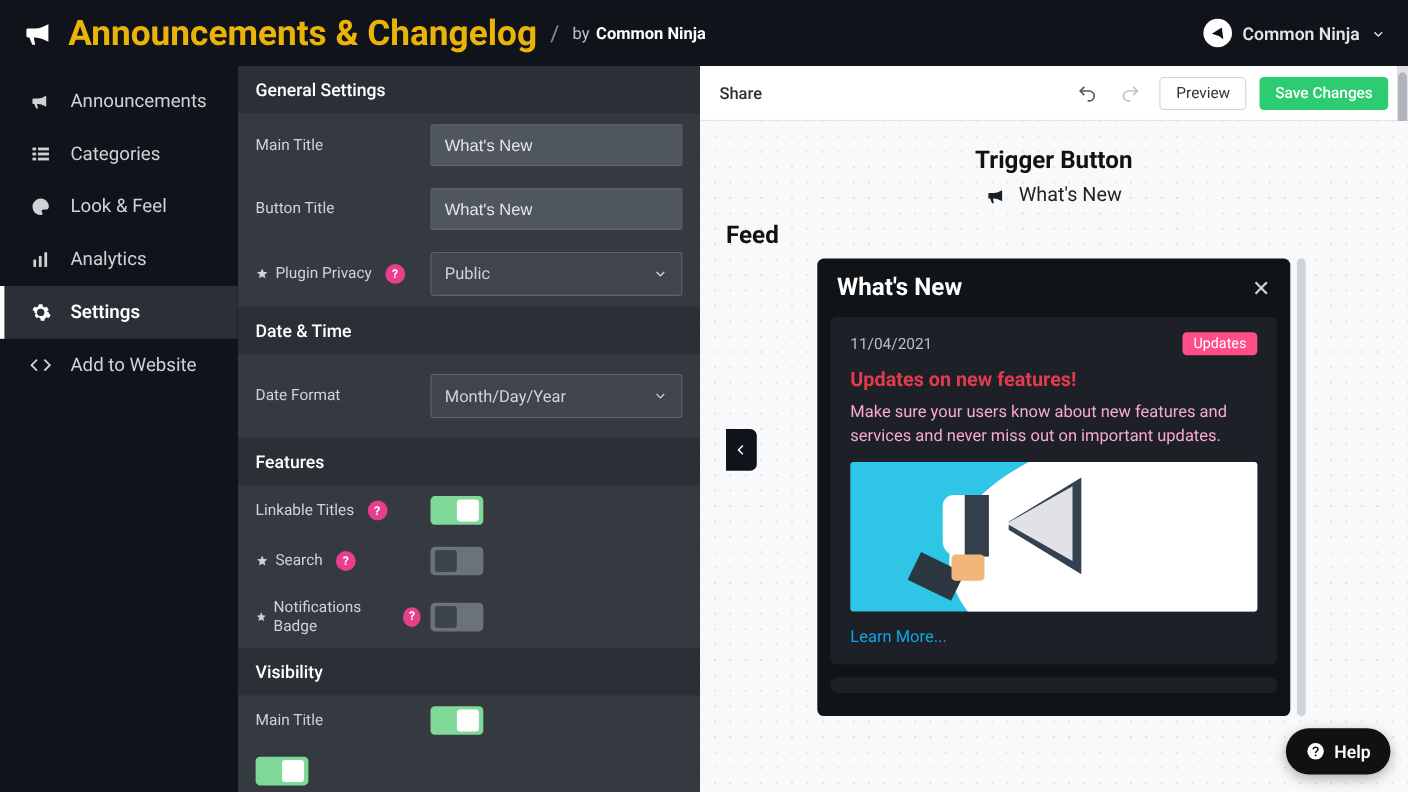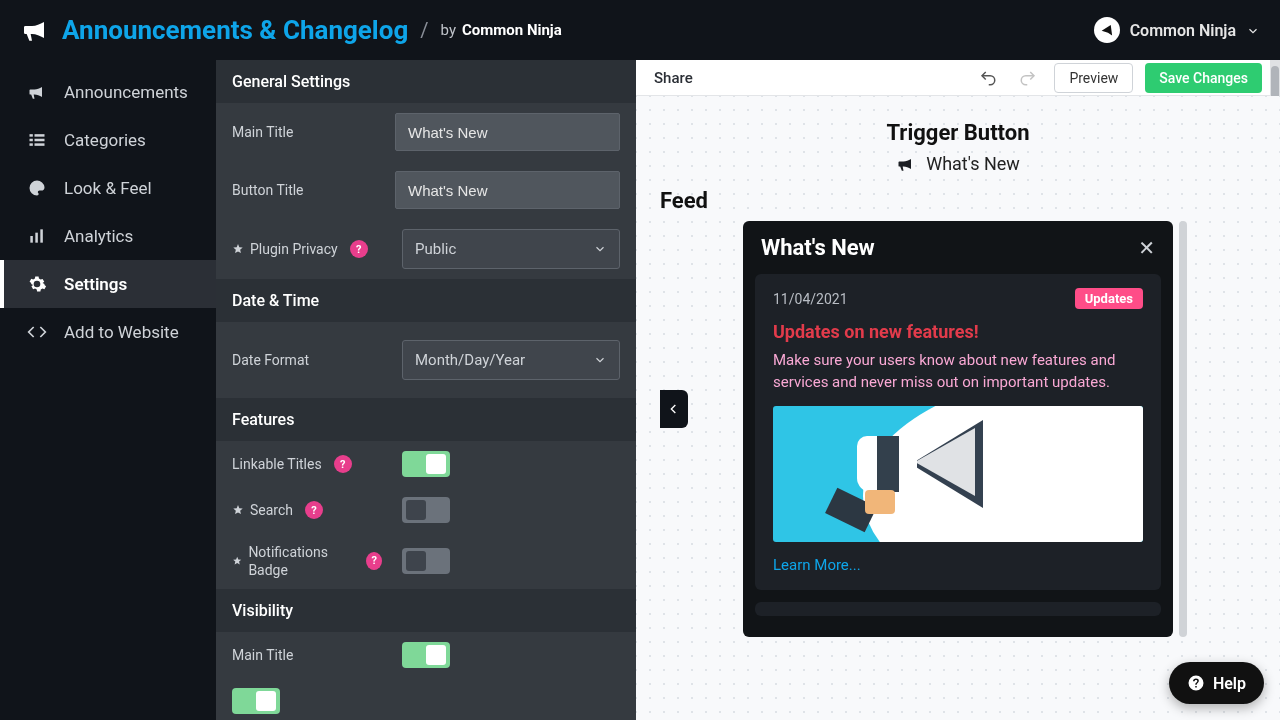--- a/index.html
+++ b/index.html
@@ -1,57 +1,57 @@
 <!DOCTYPE html>
 <html><head>
 <meta charset="utf-8">
 <style>
   * { box-sizing: border-box; margin: 0; padding: 0; }
   html, body { width: 1280px; height: 720px; overflow: hidden; font-family: -apple-system, "Segoe UI", Roboto, Arial, sans-serif; background: #10141a; color: #e6e6e6; }
   
   .topbar { height: 60px; background: #10141a; display: flex; align-items: center; padding: 0 20px; }
   .topbar .logo { display: flex; align-items: center; gap: 10px; }
-  .topbar .title { font-size: 26px; font-weight: 700; color: #0ea5e9; }
+  .topbar .title { font-size: 32px; font-weight: 700; color: #eab308; }
   .topbar .sep { margin: 0 12px; color: #8a8f98; font-size: 20px; }
   .topbar .by { color: #bfc3c9; font-size: 15px; }
   .topbar .brand { color: #fff; font-weight: 700; font-size: 15px; margin-left: 6px; }
   .topbar .spacer { flex: 1; }
   .topbar .user { display: flex; align-items: center; gap: 10px; cursor: pointer; }
   .avatar { width: 26px; height: 26px; border-radius: 50%; background: #fff; display: flex; align-items: center; justify-content: center; }
   .avatar svg { width: 14px; height: 14px; fill: #111; transform: rotate(-20deg); }
   .chev { width: 14px; height: 14px; }
   .chev svg { width: 14px; height: 14px; stroke: #e6e6e6; fill: none; stroke-width: 2; }
   
   .layout { display: flex; height: calc(720px - 60px); }
   .sidebar { width: 216px; background: #10141a; padding-top: 8px; }
   .side-item { display: flex; align-items: center; gap: 16px; height: 48px; padding: 0 22px; color: #cfd3d8; cursor: pointer; font-size: 17px; border-left: 4px solid transparent; }
   .side-item .ic { width: 22px; display: flex; justify-content: center; }
   .side-item.active { background: #2b2f36; color: #fff; border-left-color: #fff; font-weight: 600; }
   
   .panel { width: 420px; background: #353a40; overflow-y: auto; position: relative; }
   .panel::-webkit-scrollbar { width: 8px; }
   .panel::-webkit-scrollbar-thumb { background: #1f2329; border-radius: 4px; }
   .panel .section-header { background: #2b3036; padding: 12px 16px; font-size: 16px; color: #fff; font-weight: 500; }
-  .panel .row { display: flex; align-items: center; padding: 10px 16px; gap: 20px; }
+  .panel .row { display: flex; align-items: center; padding: 10px 16px; gap: 9px; }
   .panel .label { width: 150px; color: #cfd3d8; font-size: 14px; display: flex; align-items: center; gap: 6px; }
   .label .star { width: 12px; height: 12px; }
   .help-dot { width: 18px; height: 18px; border-radius: 50%; background: #e83e8c; color: #fff; font-size: 11px; font-weight: 700; display: flex; align-items: center; justify-content: center; margin-left: 6px; }
   .input-text { flex: 1; height: 38px; background: #50565d; border: 1px solid #5d636b; color: #e6e6e6; padding: 0 12px; border-radius: 2px; font-size: 15px; }
   .select { flex: 1; height: 40px; background: #40454c; border: 1px solid #5d636b; border-radius: 3px; color: #cfd3d8; display: flex; align-items: center; justify-content: space-between; padding: 0 12px; font-size: 15px; }
   .select .chev svg { stroke: #cfd3d8; }
   .toggle { width: 48px; height: 26px; border-radius: 4px; background: #6b727b; position: relative; cursor: pointer; }
   .toggle .knob { position: absolute; width: 20px; height: 20px; background: #3e444c; top: 3px; left: 4px; border-radius: 3px; transition: left .15s; }
   .toggle.on { background: #7fd898; }
   .toggle.on .knob { left: 24px; background: #fff; }
   
   .collapse-tab { position: absolute; top: 330px; left: 660px; width: 28px; height: 38px; background: #10141a; border-radius: 0 6px 6px 0; display: flex; align-items: center; justify-content: center; z-index: 5; }
   .collapse-tab svg { width: 16px; height: 16px; stroke: #fff; fill: none; stroke-width: 2; }
   
   .right { flex: 1; display: flex; flex-direction: column; background: #f5f6f7; position: relative; }
-  .right-top { height: 36px; background: #fff; display: flex; align-items: center; padding: 0 18px; gap: 12px; border-bottom: 1px solid #e3e5e8; }
+  .right-top { height: 50px; background: #fff; display: flex; align-items: center; padding: 0 18px; gap: 12px; border-bottom: 1px solid #e3e5e8; }
   .share { color: #2b2f36; font-size: 15px; font-weight: 500; }
   .right-top .spacer { flex: 1; }
   .icon-btn { width: 28px; height: 28px; display: flex; align-items: center; justify-content: center; color: #777; }
   .icon-btn.disabled { opacity: .35; }
   .btn { height: 30px; padding: 0 14px; border-radius: 4px; font-size: 14px; display: flex; align-items: center; cursor: pointer; }
   .btn.outline { border: 1px solid #cfd3d8; background: #fff; color: #333; align-items: center; }
   .btn.green { background: #2ecc71; color: #fff; font-weight: 500; }
   .canvas { flex: 1; position: relative; overflow-y: auto; background-color: #f8f9fb; background-image: radial-gradient(#dfe3e8 1px, transparent 1px); background-size: 14px 14px; background-position: 7px 7px; padding: 20px 24px 40px; }
   .canvas h2 { color: #111; font-size: 22px; font-weight: 700; margin: 4px 0 8px; }
   .canvas h2.center { text-align: center; }
@@ -61,21 +61,21 @@
   .feed-wrap { position: relative; margin: 0 auto; width: 430px; }
   .feed-scroll { position: absolute; right: -14px; top: 0; width: 8px; height: 416px; background: #d0d3d7; border-radius: 4px; }
   .feed-widget { background: #111417; border-radius: 6px; overflow: hidden; height: 416px; display: flex; flex-direction: column; }
   .feed-head { display: flex; align-items: center; justify-content: space-between; padding: 14px 18px; }
   .feed-head .ttl { font-size: 22px; font-weight: 700; color: #fff; }
   .feed-head .close { font-size: 20px; color: #cfd3d8; cursor: pointer; }
   .feed-body { padding: 0 12px 12px; overflow: hidden; flex: 1; }
   .card { background: #1d2127; border-radius: 6px; padding: 14px 18px 16px; }
   .card-top { display: flex; justify-content: space-between; align-items: center; }
   .card .date { color: #b8bdc4; font-size: 14px; }
-  .tag { background: #ff4d88; color: #fff; padding: 3px 10px; border-radius: 4px; font-size: 13px; font-weight: 700; }
+  .tag { background: #ff4d88; color: #fff; padding: 3px 10px; border-radius: 4px; font-size: 13px; font-weight: 400; }
   .card h3 { color: #e23b4b; font-size: 18px; font-weight: 700; margin: 12px 0 8px; }
   .card p { color: #f9a8d4; font-size: 15px; line-height: 1.45; }
   .card .img { height: 136px; margin-top: 12px; border-radius: 3px; background: #2fc5e6; position: relative; overflow: hidden; }
   .bubble { position: absolute; right: -240px; top: -40px; width: 520px; height: 260px; background: #fff; border-radius: 50%; }
   .bubble-tail { position: absolute; left: 188px; top: 62px; width: 0; height: 0; border-right: 80px solid #fff; border-top: 18px solid transparent; border-bottom: 30px solid transparent; transform: rotate(-8deg); }
   .mega { position: absolute; left: 60px; top: 20px; }
   .mega .hand { position: absolute; left: 32px; top: 64px; width: 30px; height: 24px; background: #f1b679; border-radius: 4px; }
   .mega .sleeve { position: absolute; left: -4px; top: 70px; width: 44px; height: 28px; background: #2c3742; transform: rotate(26deg); }
   .mega .body { position: absolute; left: 24px; top: 10px; width: 60px; height: 56px; background: #fff; border-radius: 10px 10px 14px 14px; }
   .mega .stripe { position: absolute; left: 44px; top: 10px; width: 22px; height: 56px; background: #33404c; }

